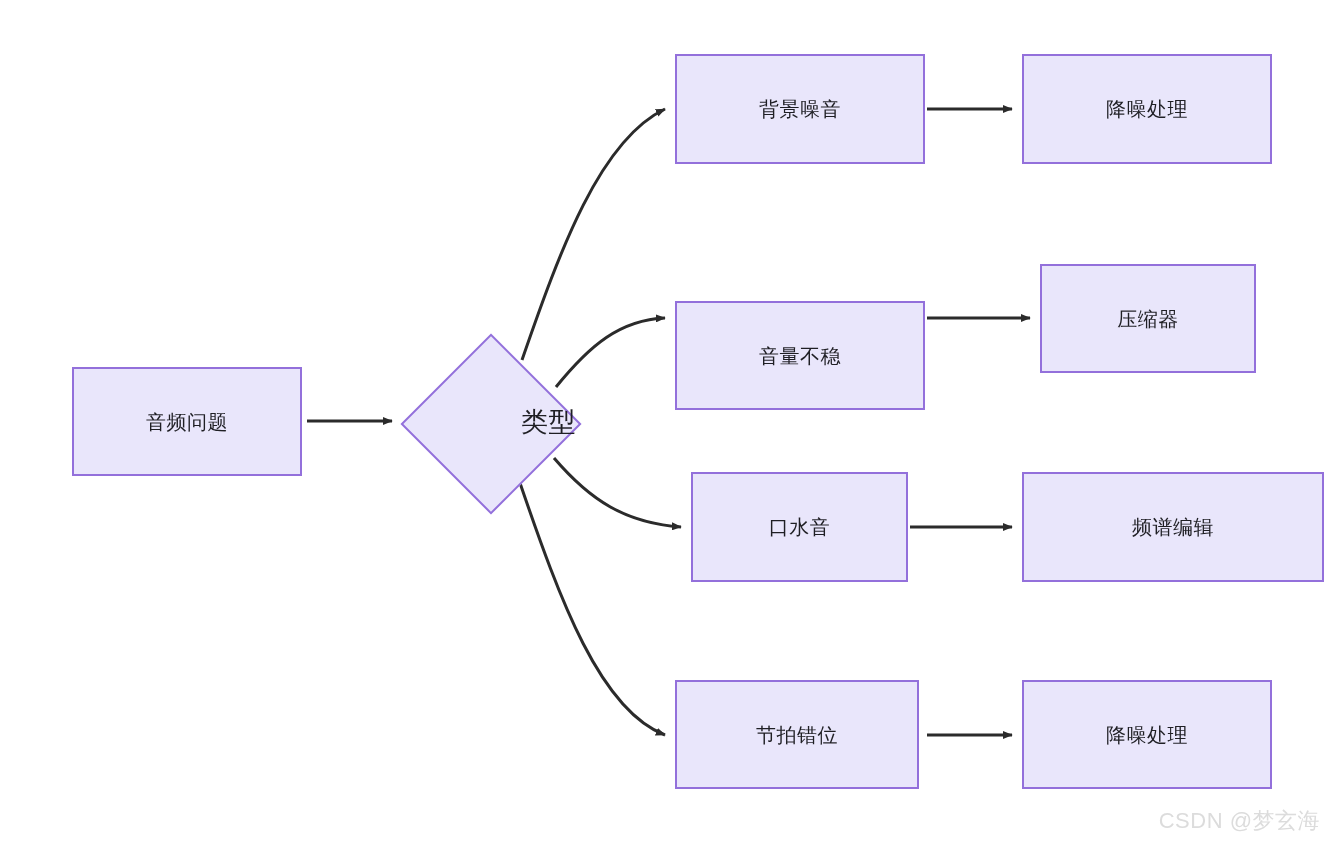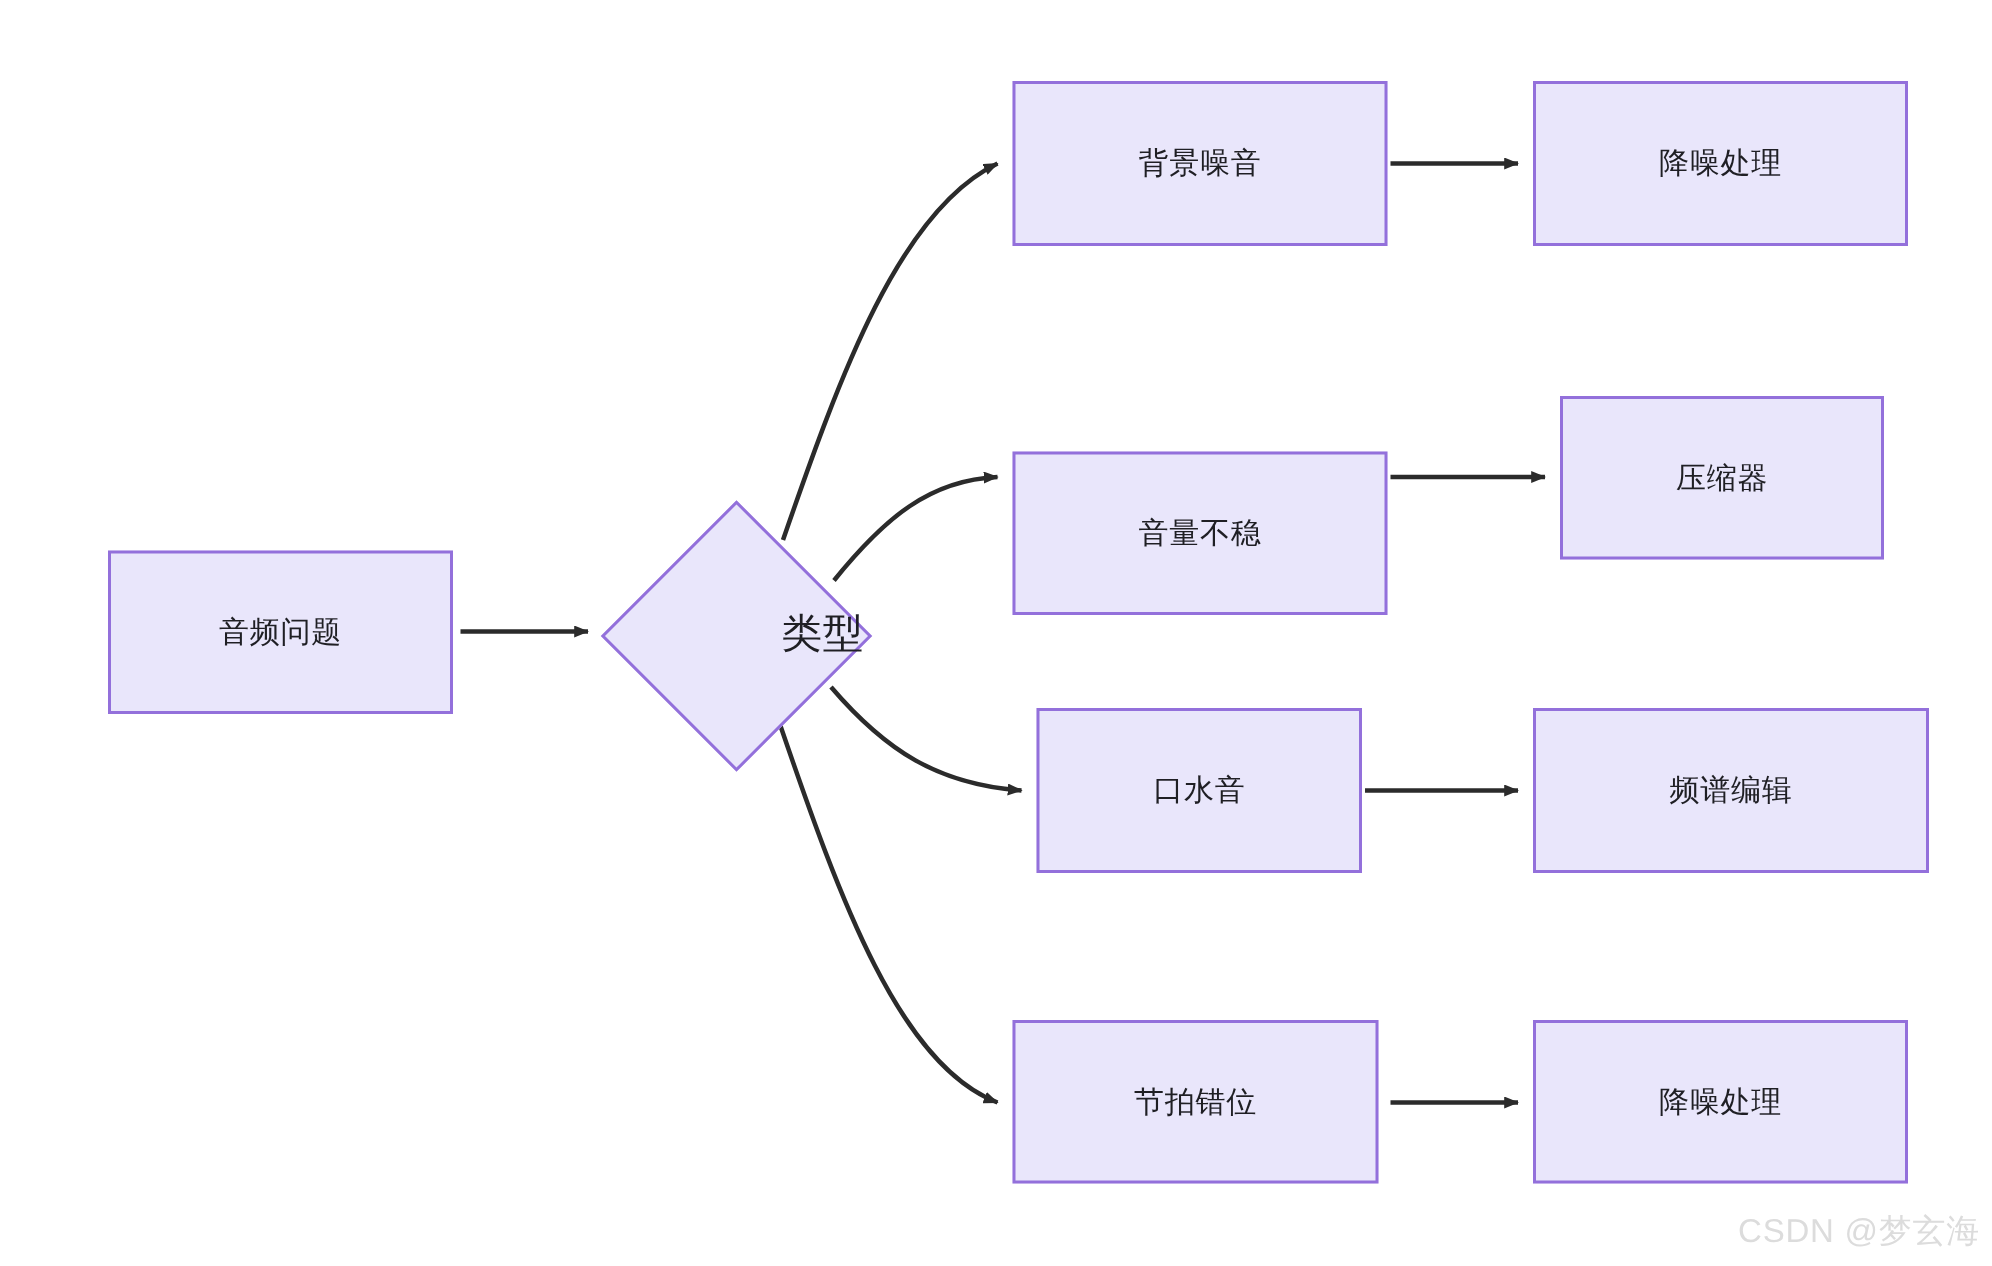--- a/index.html
+++ b/index.html
@@ -132,21 +132,21 @@
   </div>
 
   <div class="node" style="left:1040px; top:264px; width:216px; height:109px;">
     <span class="node-label">压缩器</span>
   </div>
 
   <div class="node" style="left:691px; top:472px; width:217px; height:110px;">
     <span class="node-label">口水音</span>
   </div>
 
-  <div class="node" style="left:1022px; top:472px; width:264px; height:110px;">
+  <div class="node" style="left:1022px; top:472px; width:302px; height:110px;">
     <span class="node-label">频谱编辑</span>
   </div>
 
   <div class="node" style="left:675px; top:680px; width:244px; height:109px;">
     <span class="node-label">节拍错位</span>
   </div>
 
   <div class="node" style="left:1022px; top:680px; width:250px; height:109px;">
     <span class="node-label">降噪处理</span>
   </div>

